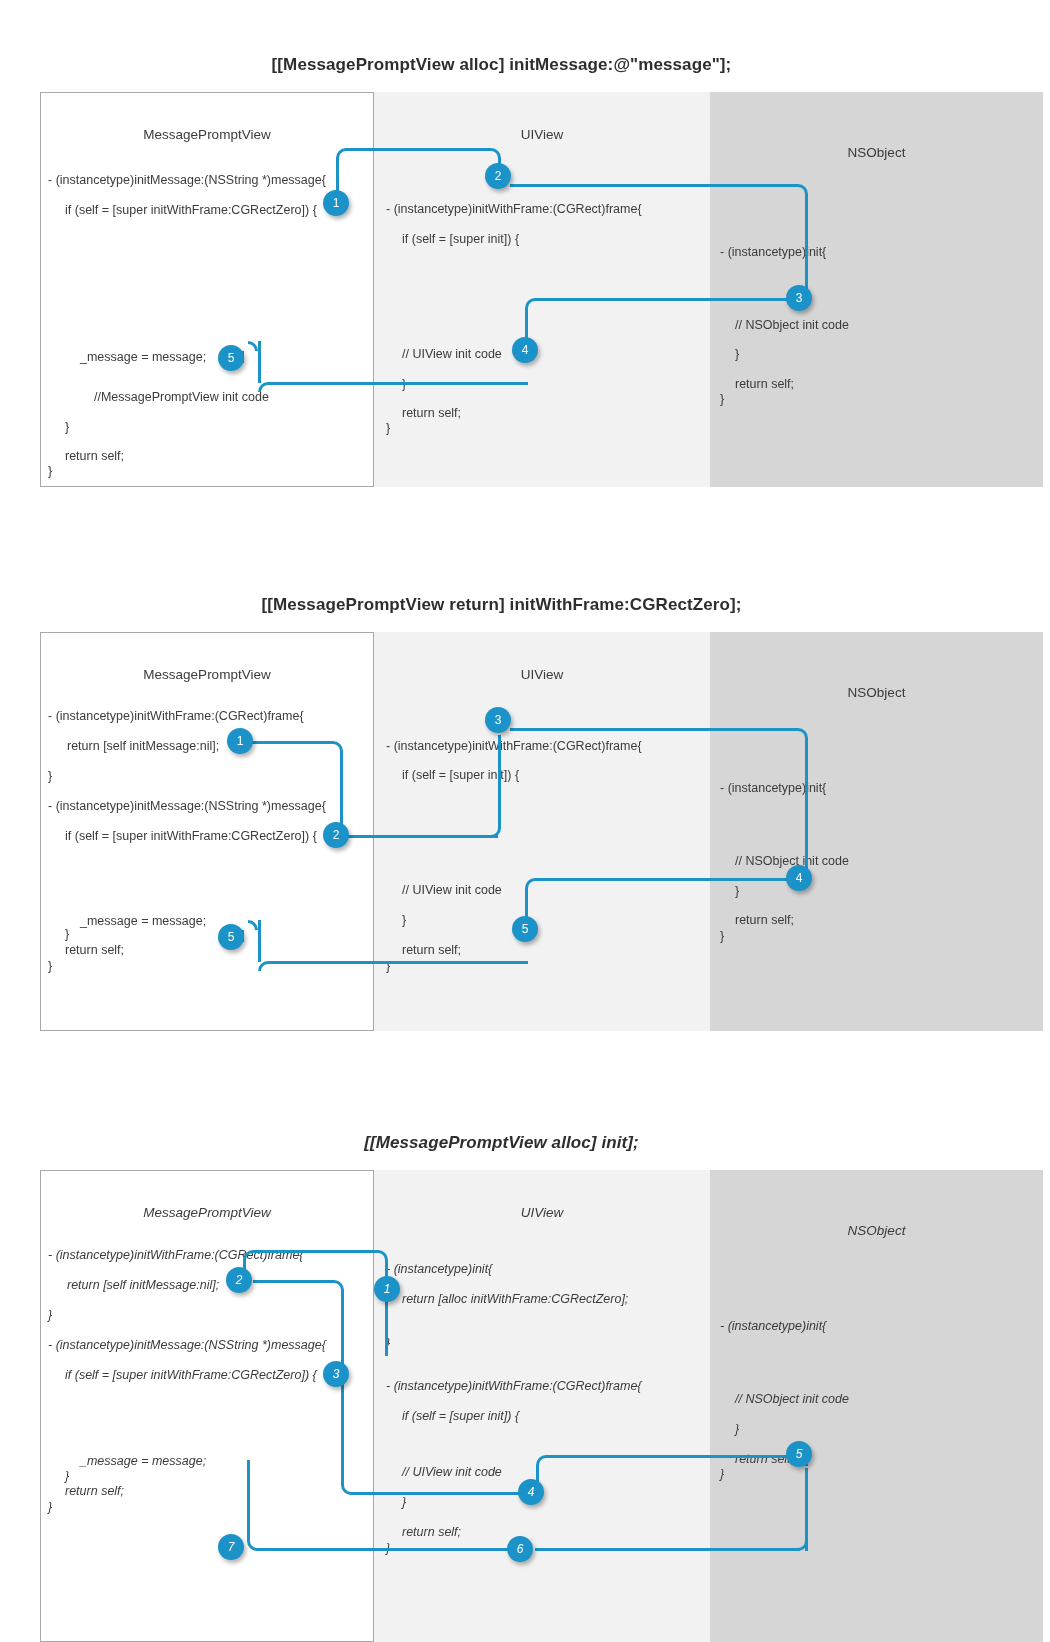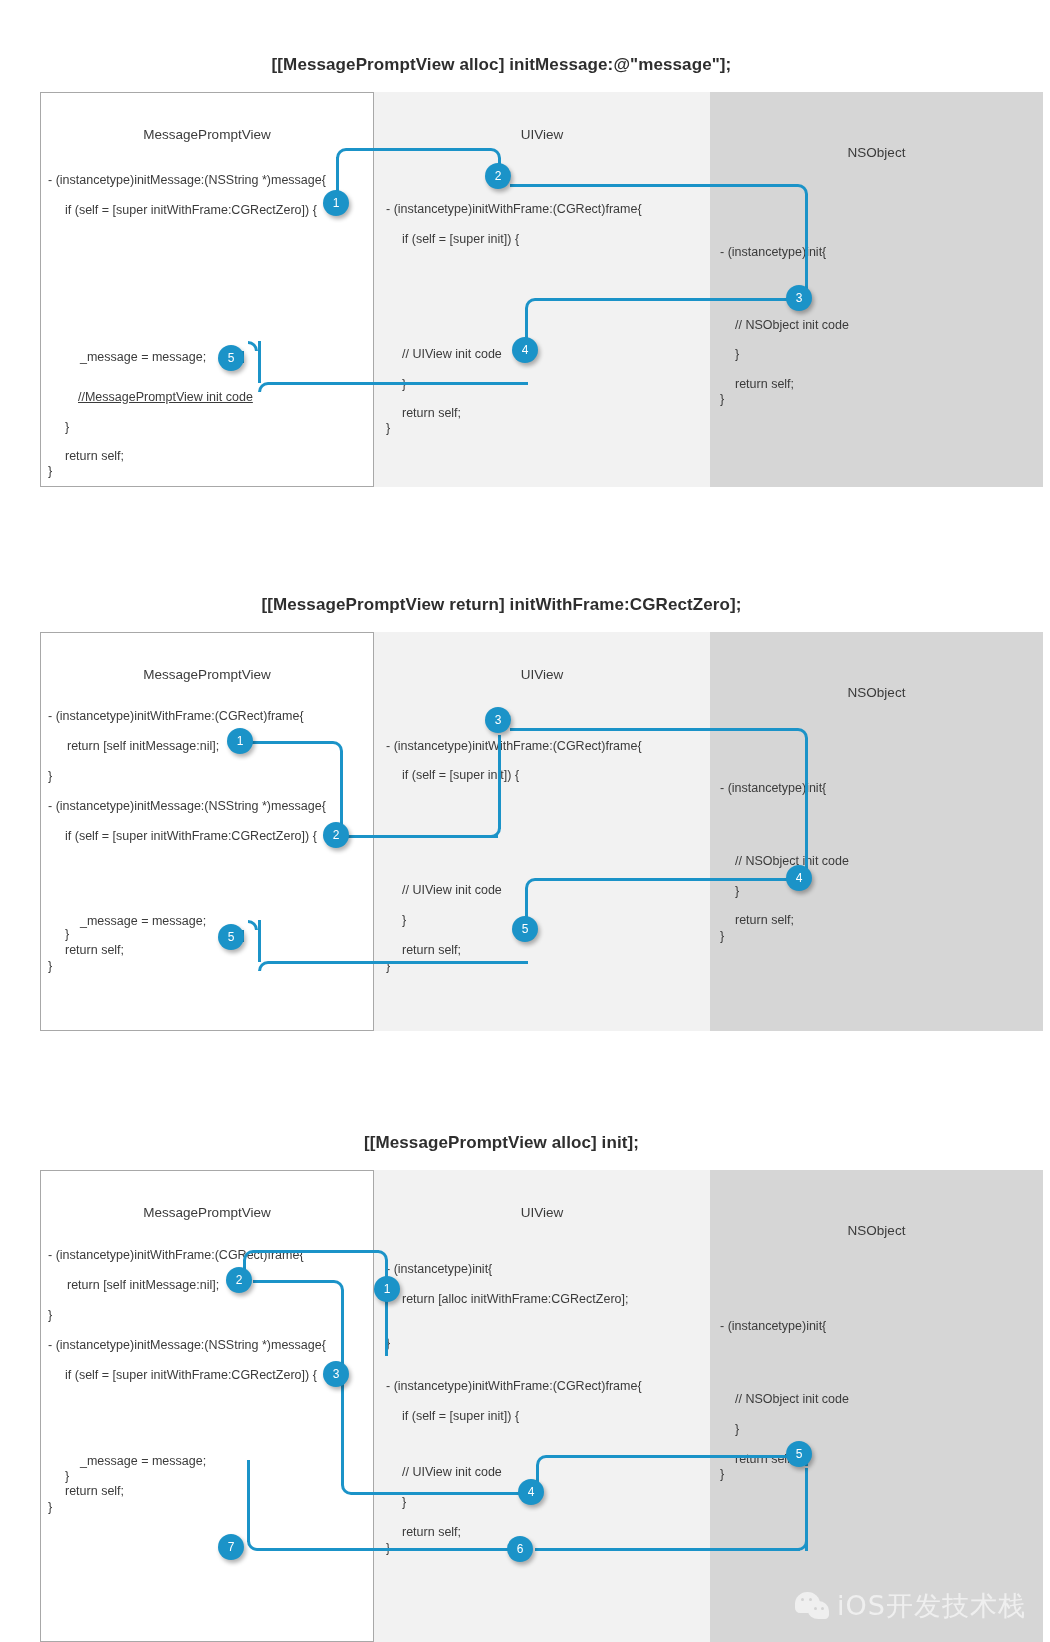--- a/index.html
+++ b/index.html
@@ -116,21 +116,21 @@
       <div class="band band-2"></div>
       <div class="band band-3"></div>
 
       <div class="col-title" style="left:0;width:334px;top:35px;">MessagePromptView</div>
       <div class="col-title" style="left:334px;width:336px;top:35px;">UIView</div>
       <div class="col-title" style="left:670px;width:333px;top:53px;">NSObject</div>
 
       <div class="code" style="left:8px;top:82px;">- (instancetype)initMessage:(NSString *)message{</div>
       <div class="code" style="left:25px;top:112px;">if (self = [super initWithFrame:CGRectZero]) {</div>
       <div class="code" style="left:40px;top:259px;">_message = message;</div>
-      <div class="code" style="left:38px;top:299px;text-decoration:underline;">//MessagePromptView init code</div>
+      <div class="code" style="left:54px;top:299px;">//MessagePromptView init code</div>
       <div class="code" style="left:25px;top:329px;">}</div>
       <div class="code" style="left:25px;top:358px;">return self;</div>
       <div class="code" style="left:8px;top:373px;">}</div>
 
       <div class="code" style="left:346px;top:111px;">- (instancetype)initWithFrame:(CGRect)frame{</div>
       <div class="code" style="left:362px;top:141px;">if (self = [super init]) {</div>
       <div class="code" style="left:362px;top:256px;">// UIView init code</div>
       <div class="code" style="left:362px;top:286px;">}</div>
       <div class="code" style="left:362px;top:315px;">return self;</div>
       <div class="code" style="left:346px;top:330px;">}</div>
@@ -229,21 +229,21 @@
 
       <div class="badge" style="left:187px;top:96px;">1</div>
       <div class="badge" style="left:283px;top:190px;">2</div>
       <div class="badge" style="left:445px;top:75px;">3</div>
       <div class="badge" style="left:746px;top:233px;">4</div>
       <div class="badge" style="left:472px;top:284px;">5</div>
       <div class="badge" style="left:178px;top:292px;">5</div>
     </div>
   </div>
 
-  <div class="diagram" style="top:1076px;height:566px;">
+  <div class="diagram" style="top:1076px;height:566px;font-style:italic;">
     <div class="diagram-title" style="top:57px;">[[MessagePromptView alloc] init];</div>
 
     <div class="board" style="top:94px;height:472px;">
       <div class="band band-1"></div>
       <div class="band band-2"></div>
       <div class="band band-3"></div>
 
       <div class="col-title" style="left:0;width:334px;top:35px;">MessagePromptView</div>
       <div class="col-title" style="left:334px;width:336px;top:35px;">UIView</div>
       <div class="col-title" style="left:670px;width:333px;top:53px;">NSObject</div>
@@ -303,27 +303,16 @@
       <div class="ln lnv" style="left:207px;top:290px;height:82px;"></div>
 
       <div class="badge" style="left:334px;top:106px;">1</div>
       <div class="badge" style="left:186px;top:97px;">2</div>
       <div class="badge" style="left:283px;top:191px;">3</div>
       <div class="badge" style="left:478px;top:309px;">4</div>
       <div class="badge" style="left:746px;top:271px;">5</div>
       <div class="badge" style="left:467px;top:366px;">6</div>
       <div class="badge" style="left:178px;top:364px;">7</div>
 
-      <div class="watermark" style="left:755px;top:418px;">
-        <div class="wm-logo">
-          <div class="wm-b1"></div>
-          <div class="wm-b2"></div>
-          <div class="wm-e" style="left:6px;top:6px;"></div>
-          <div class="wm-e" style="left:14px;top:6px;"></div>
-          <div class="wm-e" style="left:19px;top:15px;"></div>
-          <div class="wm-e" style="left:26px;top:15px;"></div>
-        </div>
-        <div class="wm-text">iOS开发技术栈</div>
-      </div>
     </div>
   </div>
 
 </div>
 
 </body></html>

